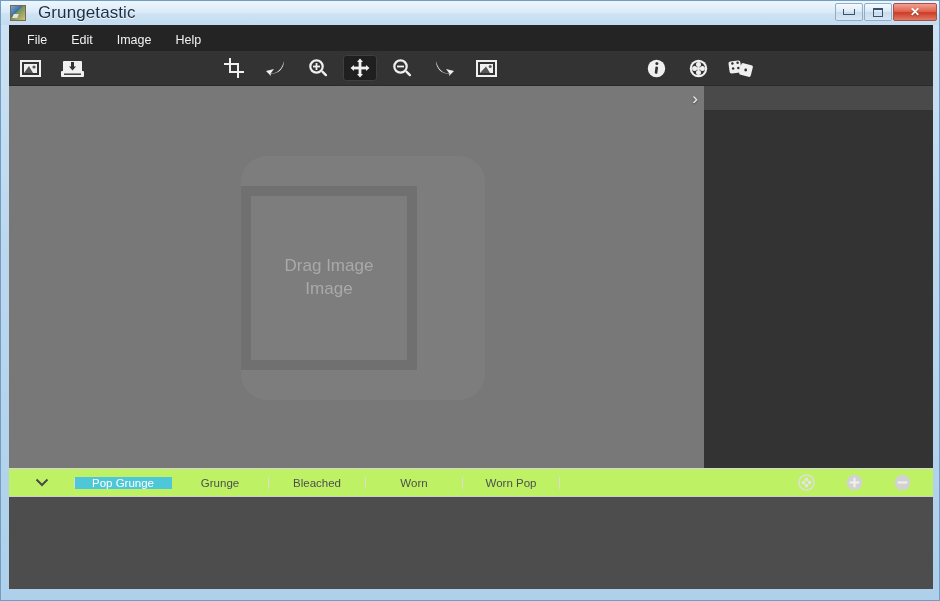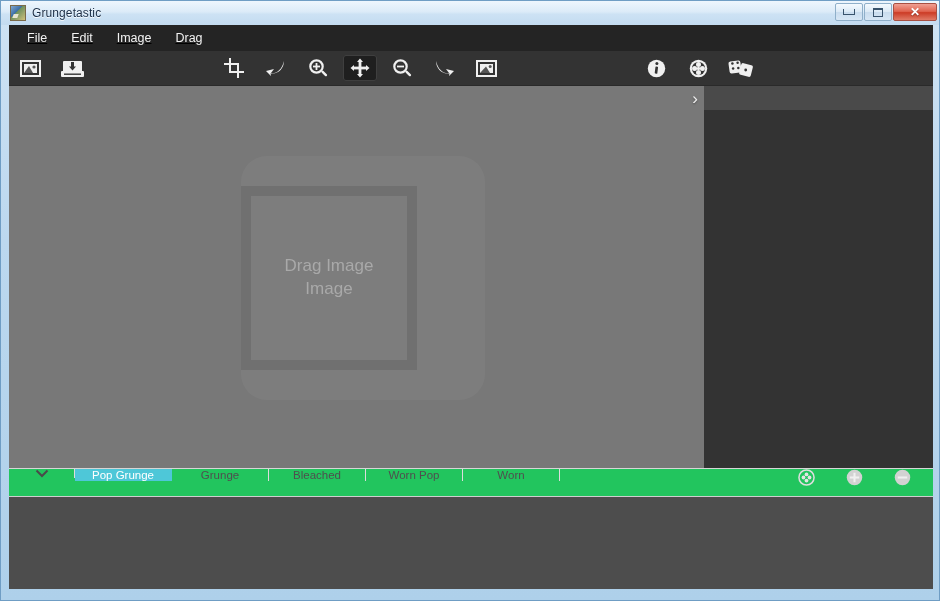--- a/index.html
+++ b/index.html
@@ -38,22 +38,22 @@
   }
   .title-icon::after {
     content: "";
     position: absolute;
     left: 2px; top: 8px;
     width: 5px; height: 4px;
     background: #e8e4d0;
     transform: skewX(-20deg);
   }
   .title-text {
-    margin-left: 6px;
-    font-size: 12px;
+    margin-left: 12px;
+    font-size: 17px;
     color: #1c2f47;
     text-shadow: 0 1px 0 rgba(255,255,255,.85);
     letter-spacing: .1px;
   }
   .win-buttons {
     position: absolute;
     right: 4px;
     top: 2px;
     display: flex;
     gap: 1px;
@@ -83,23 +83,22 @@
     height: 564px;
     background: #2b2b2b;
     overflow: hidden;
   }
 
   
   .menubar {
     height: 26px;
     background: #242424;
     display: flex;
-    align-items: center;
+    align-items: flex-end;
     padding-left: 6px;
-    text-decoration: underline;
   }
   .menu-item {
     color: #f2f2f2;
     font-size: 12.5px;
     padding: 4px 12px;
     cursor: default;
   }
 
   
   .toolbar {
@@ -178,23 +177,23 @@
   }
   .rightpanel-header {
     height: 24px;
     background: #4a4a4a;
   }
   .rightpanel-body { flex: 1; background: #333333; }
 
   
   .tabbar {
     height: 27px;
-    background: #22c55e;
-    display: flex;
-    align-items: flex-start;
+    background: #bef264;
+    display: flex;
+    align-items: center;
     border-top: 1px solid #d6d6d6;
     border-bottom: 1px solid #cfcfcf;
   }
   .tab-drop {
     width: 65px;
     display: flex; align-items: center; justify-content: center;
     border-right: 1px solid #dcdcdc;
   }
   .tab-drop svg { display: block; }
   .tab {
@@ -246,21 +245,21 @@
       </div>
     </div>
   </div>
 
   <div class="app">
 
     <div class="menubar">
       <div class="menu-item">File</div>
       <div class="menu-item">Edit</div>
       <div class="menu-item">Image</div>
-      <div class="menu-item">Drag</div>
+      <div class="menu-item">Help</div>
     </div>
 
     <div class="toolbar">
 
       <div class="tb-btn">
         <svg width="21" height="17" viewBox="0 0 21 17" aria-hidden="true">
           <rect x="1" y="1" width="19" height="15" fill="none" stroke="#f0f0f0" stroke-width="2"></rect>
           <rect x="4" y="4" width="13" height="9" fill="#f0f0f0"></rect>
           <polygon points="4,13 9,6 13,13" fill="#555"></polygon>
           <circle cx="14" cy="7" r="1.6" fill="#555"></circle>
@@ -383,22 +382,22 @@
 
     <div class="tabbar">
       <div class="tab-drop">
         <svg width="14" height="9" viewBox="0 0 14 9" aria-hidden="true">
           <polyline points="1.5,1.5 7,7 12.5,1.5" fill="none" stroke="#4a4a4a" stroke-width="2"></polyline>
         </svg>
       </div>
       <div class="tab active">Pop Grunge</div>
       <div class="tab">Grunge</div>
       <div class="tab">Bleached</div>
+      <div class="tab">Worn</div>
       <div class="tab">Worn Pop</div>
-      <div class="tab">Worn</div>
       <div class="tab-filler"></div>
       <div class="tab-actions">
         <svg class="circ-btn" viewBox="0 0 18 18" aria-hidden="true">
           <circle cx="9" cy="9" r="8" fill="none" stroke="#dedede" stroke-width="1.6"></circle>
           <circle cx="9" cy="5.8" r="2" fill="#e4e4e4"></circle>
           <circle cx="9" cy="12.2" r="2" fill="#e4e4e4"></circle>
           <circle cx="5.8" cy="9" r="2" fill="#e4e4e4"></circle>
           <circle cx="12.2" cy="9" r="2" fill="#e4e4e4"></circle>
         </svg>
         <svg class="circ-btn" viewBox="0 0 18 18" aria-hidden="true">

